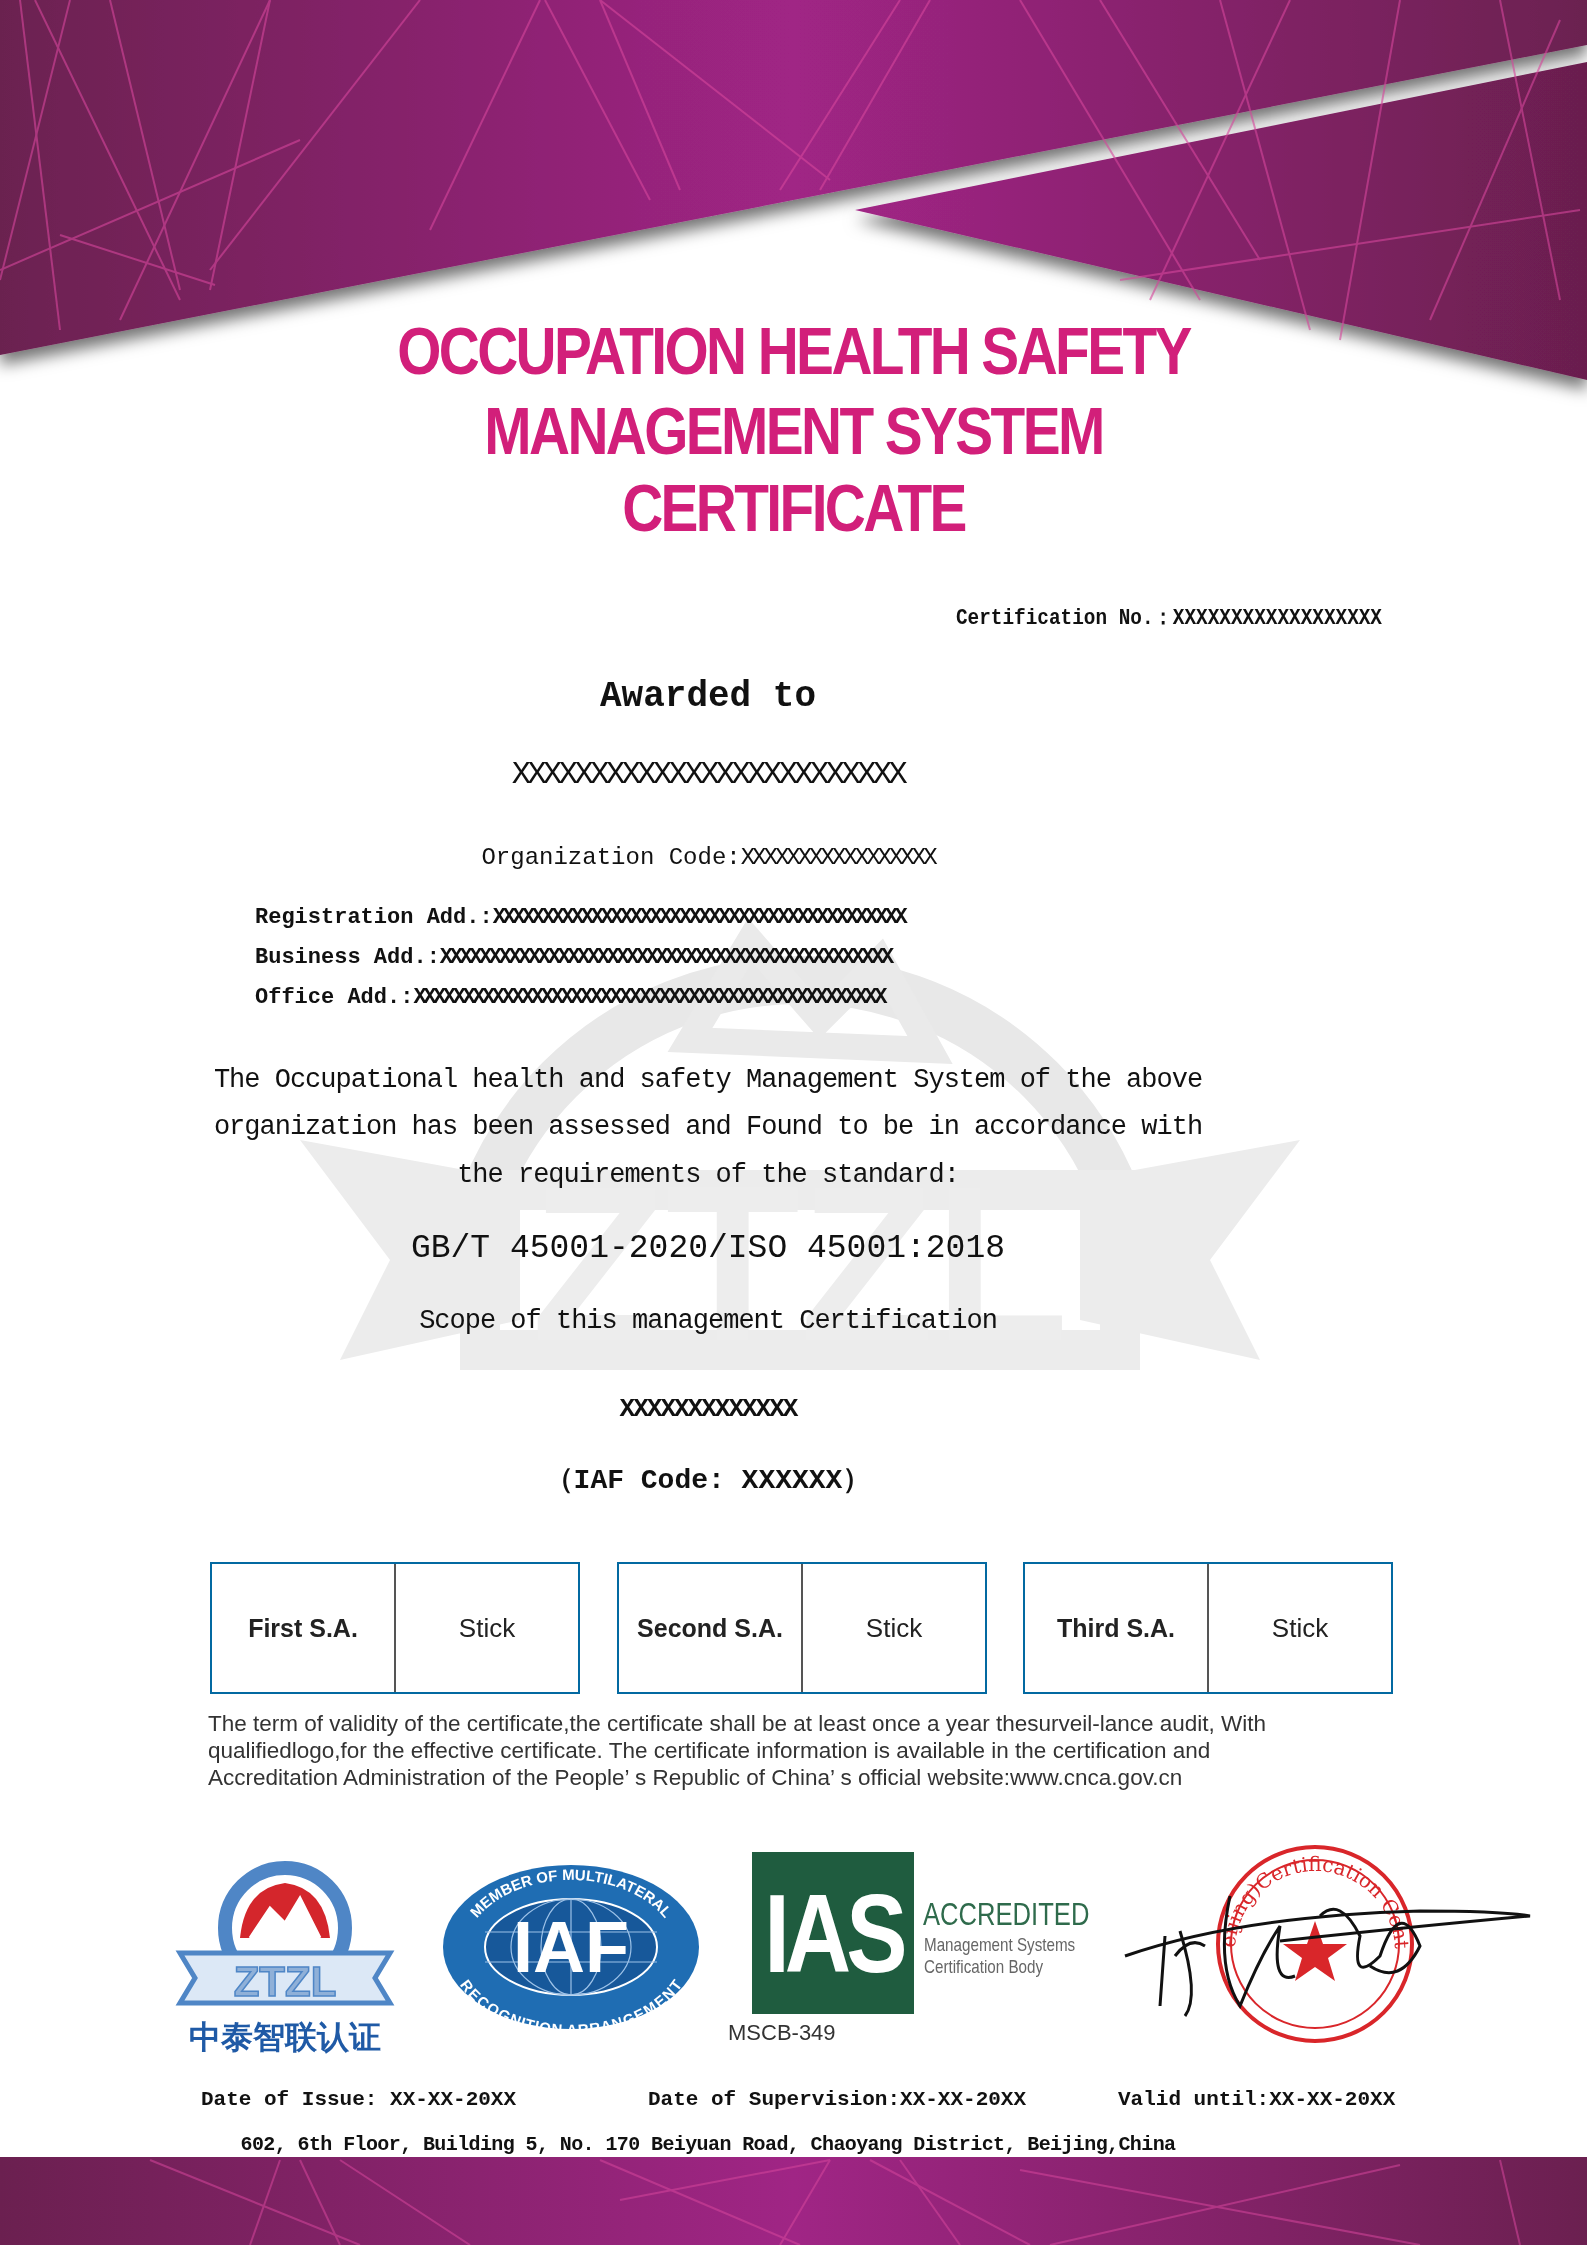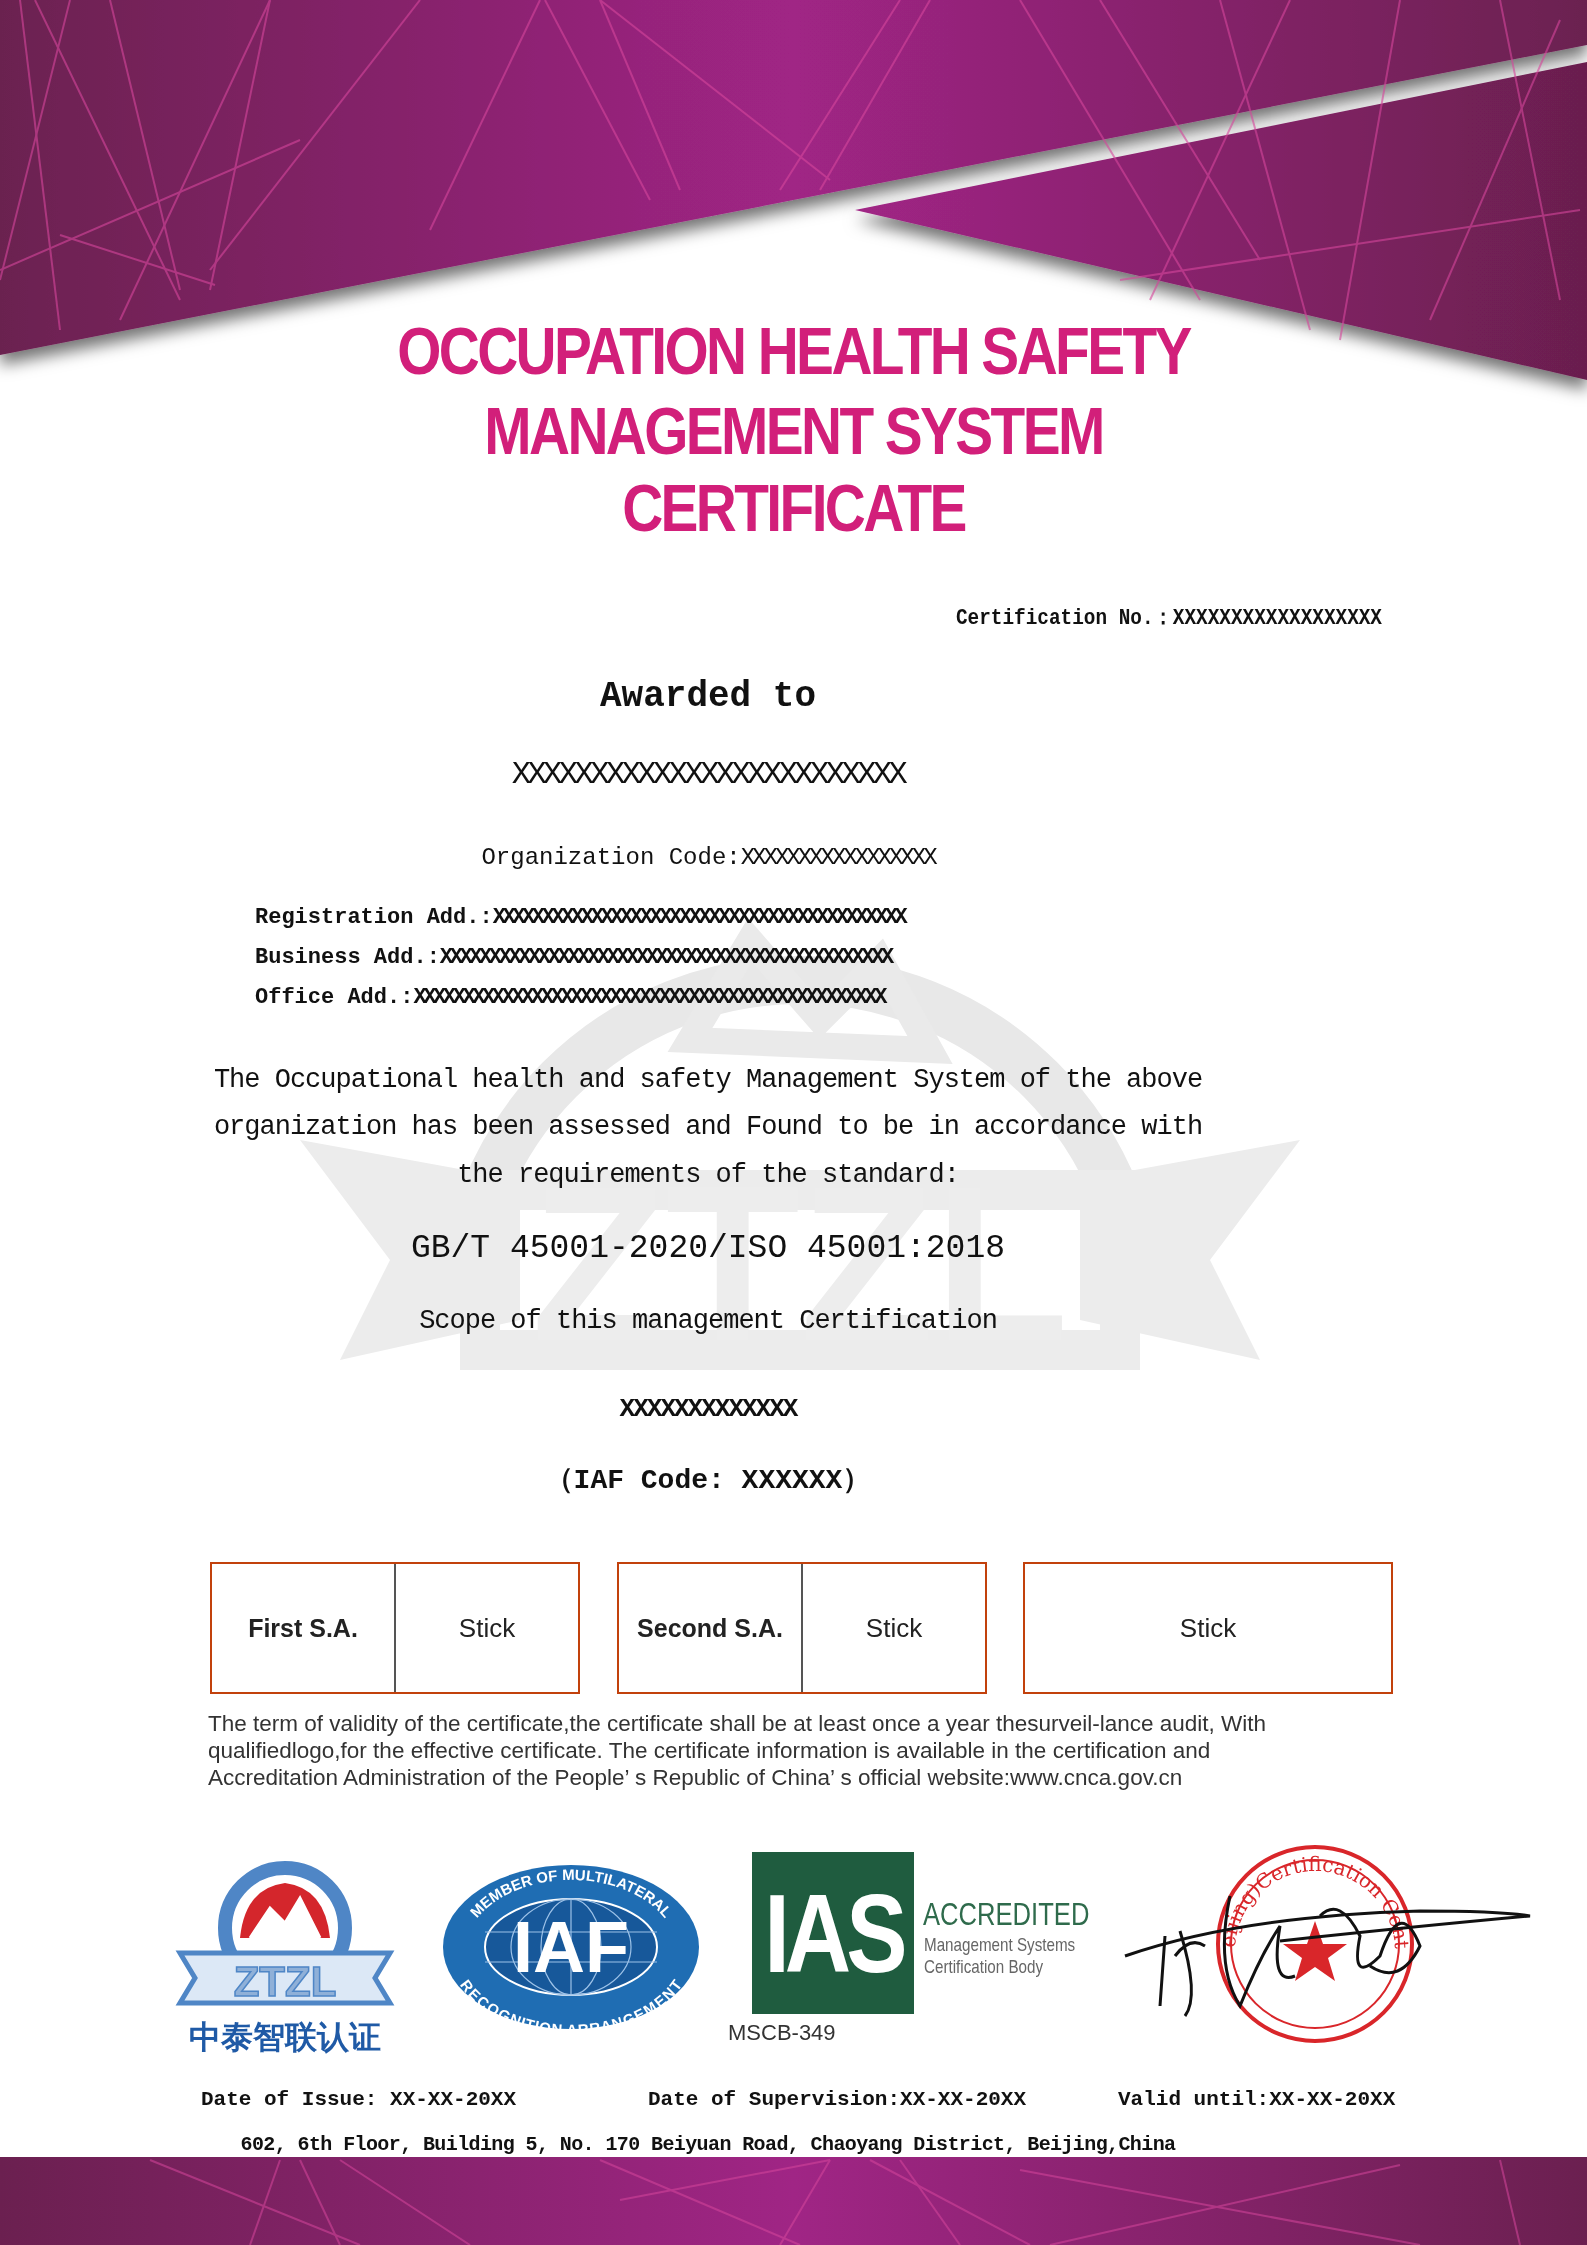--- a/index.html
+++ b/index.html
@@ -2,21 +2,21 @@
 <html><head>
 <meta charset="utf-8">
 <style>
   html, body { margin:0; padding:0; }
   body { width:1587px; height:2245px; position:relative; overflow:hidden; background:#ffffff; font-family:"DejaVu Sans Mono","Liberation Mono",monospace; color:#111; }
   .abs { position:absolute; }
   #bg-svg { position:absolute; left:0; top:0; width:1587px; height:2245px; }
   .title-line { position:absolute; left:0; width:1587px; text-align:center; font-family:"Liberation Sans",sans-serif; font-weight:700; color:#d21f7a; font-size:66px; letter-spacing:-3px; transform:scaleX(0.86); transform-origin:center; line-height:1; }
   .mono { font-family:"Liberation Mono","DejaVu Sans Mono",monospace; }
   .center-line { position:absolute; left:0; width:1416px; text-align:center; white-space:nowrap; }
-  .sa-box { position:absolute; top:1562px; height:132px; width:370px; border:2px solid #c2410c; box-sizing:border-box; display:flex; background:#fff; }
+  .sa-box { position:absolute; top:1562px; height:132px; width:370px; border:2px solid #0369a1; box-sizing:border-box; display:flex; background:#fff; }
   .sa-cell { flex:1; display:flex; align-items:center; justify-content:center; font-family:"Liberation Sans",sans-serif; font-size:26px; color:#222; }
   .sa-cell.left { border-right:2px solid #555; font-weight:700; font-size:25px; }
   .note { position:absolute; left:208px; top:1710px; width:1200px; font-family:"Liberation Sans",sans-serif; font-size:22.5px; line-height:27px; color:#333; }
   .dates { position:absolute; top:2088px; font-size:21px; font-weight:700; white-space:nowrap; }
 </style>
 </head>
 <body>
 
 <svg id="bg-svg" viewBox="0 0 1587 2245" xmlns="http://www.w3.org/2000/svg">
   <defs>
@@ -126,20 +126,21 @@
 
 <div class="sa-box" style="left:210px;">
   <div class="sa-cell left">First S.A.</div>
   <div class="sa-cell">Stick</div>
 </div>
 <div class="sa-box" style="left:617px;">
   <div class="sa-cell left">Second S.A.</div>
   <div class="sa-cell">Stick</div>
 </div>
 <div class="sa-box" style="left:1023px;">
+  <div class="sa-cell left">Third S.A.</div>
   <div class="sa-cell">Stick</div>
 </div>
 
 <div class="note">
   <div>The term of validity of the certificate,the certificate shall be at least once a year thesurveil-lance audit, With</div>
   <div>qualifiedlogo,for the effective certificate. The certificate information is available in the certification and</div>
   <div>Accreditation Administration of the People’ s Republic of China’ s official website:www.cnca.gov.cn</div>
 </div>
 
 <svg class="abs" style="left:170px;top:1848px;width:230px;height:210px;" viewBox="0 0 230 210" xmlns="http://www.w3.org/2000/svg">

